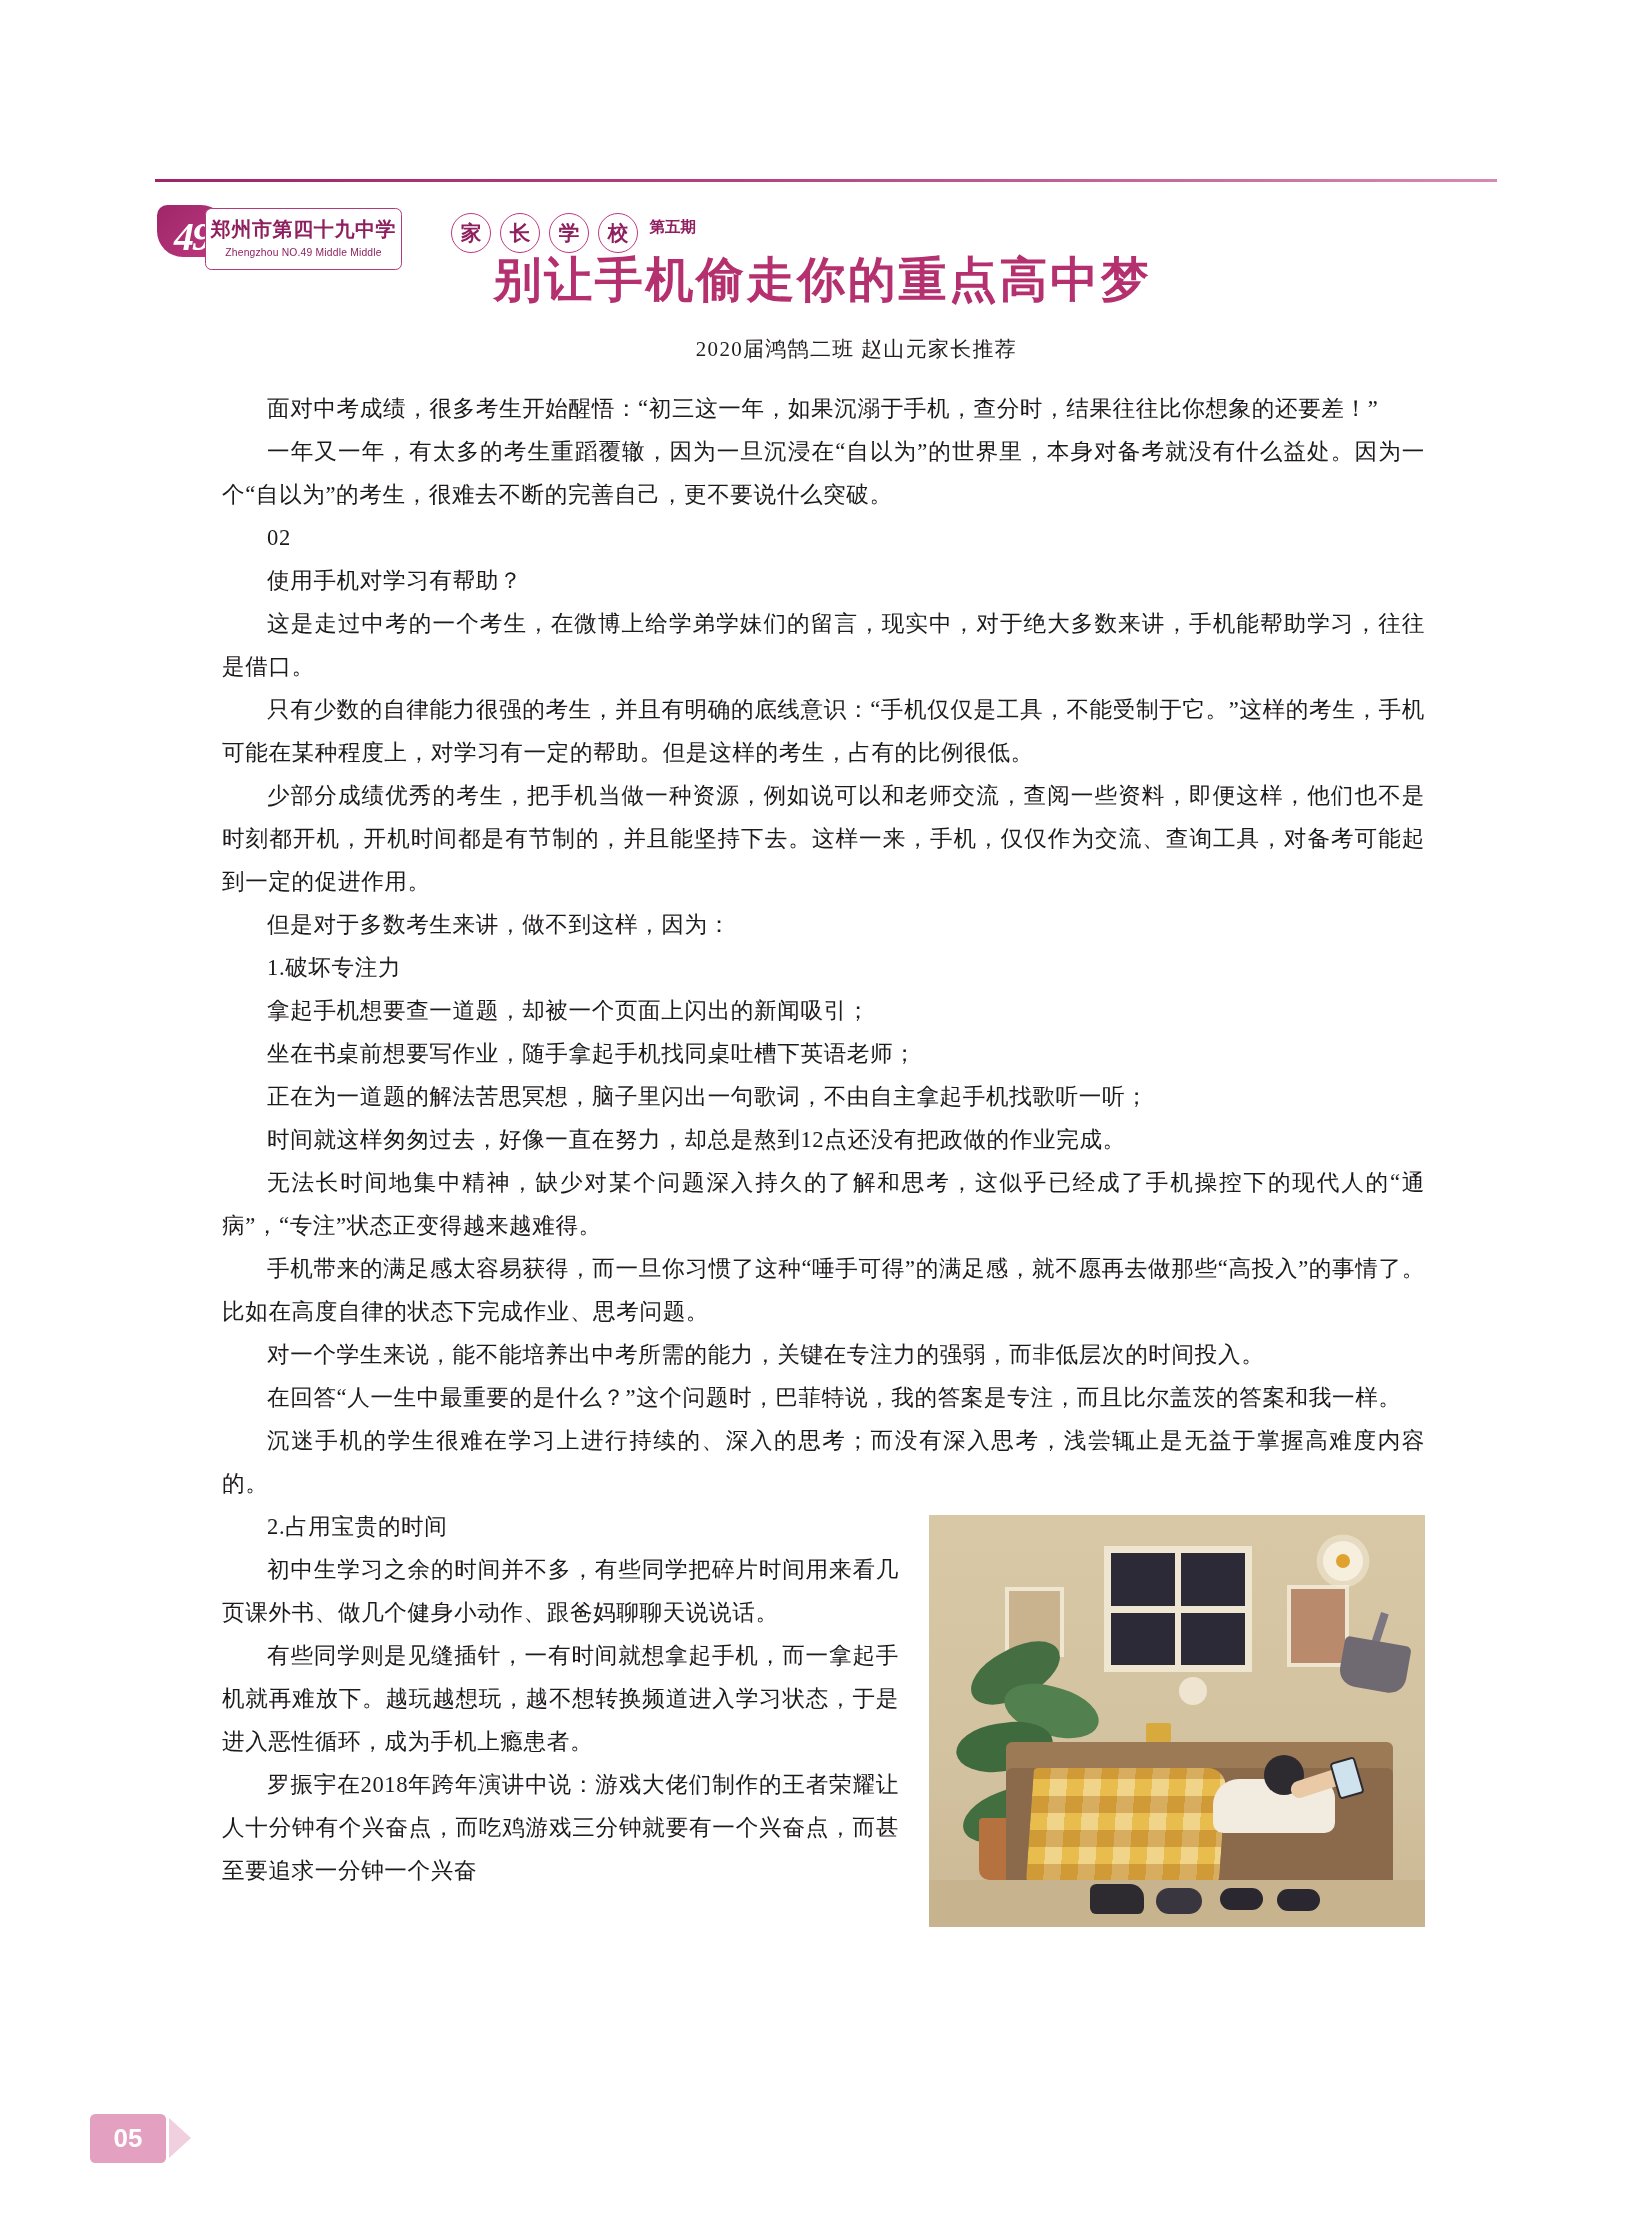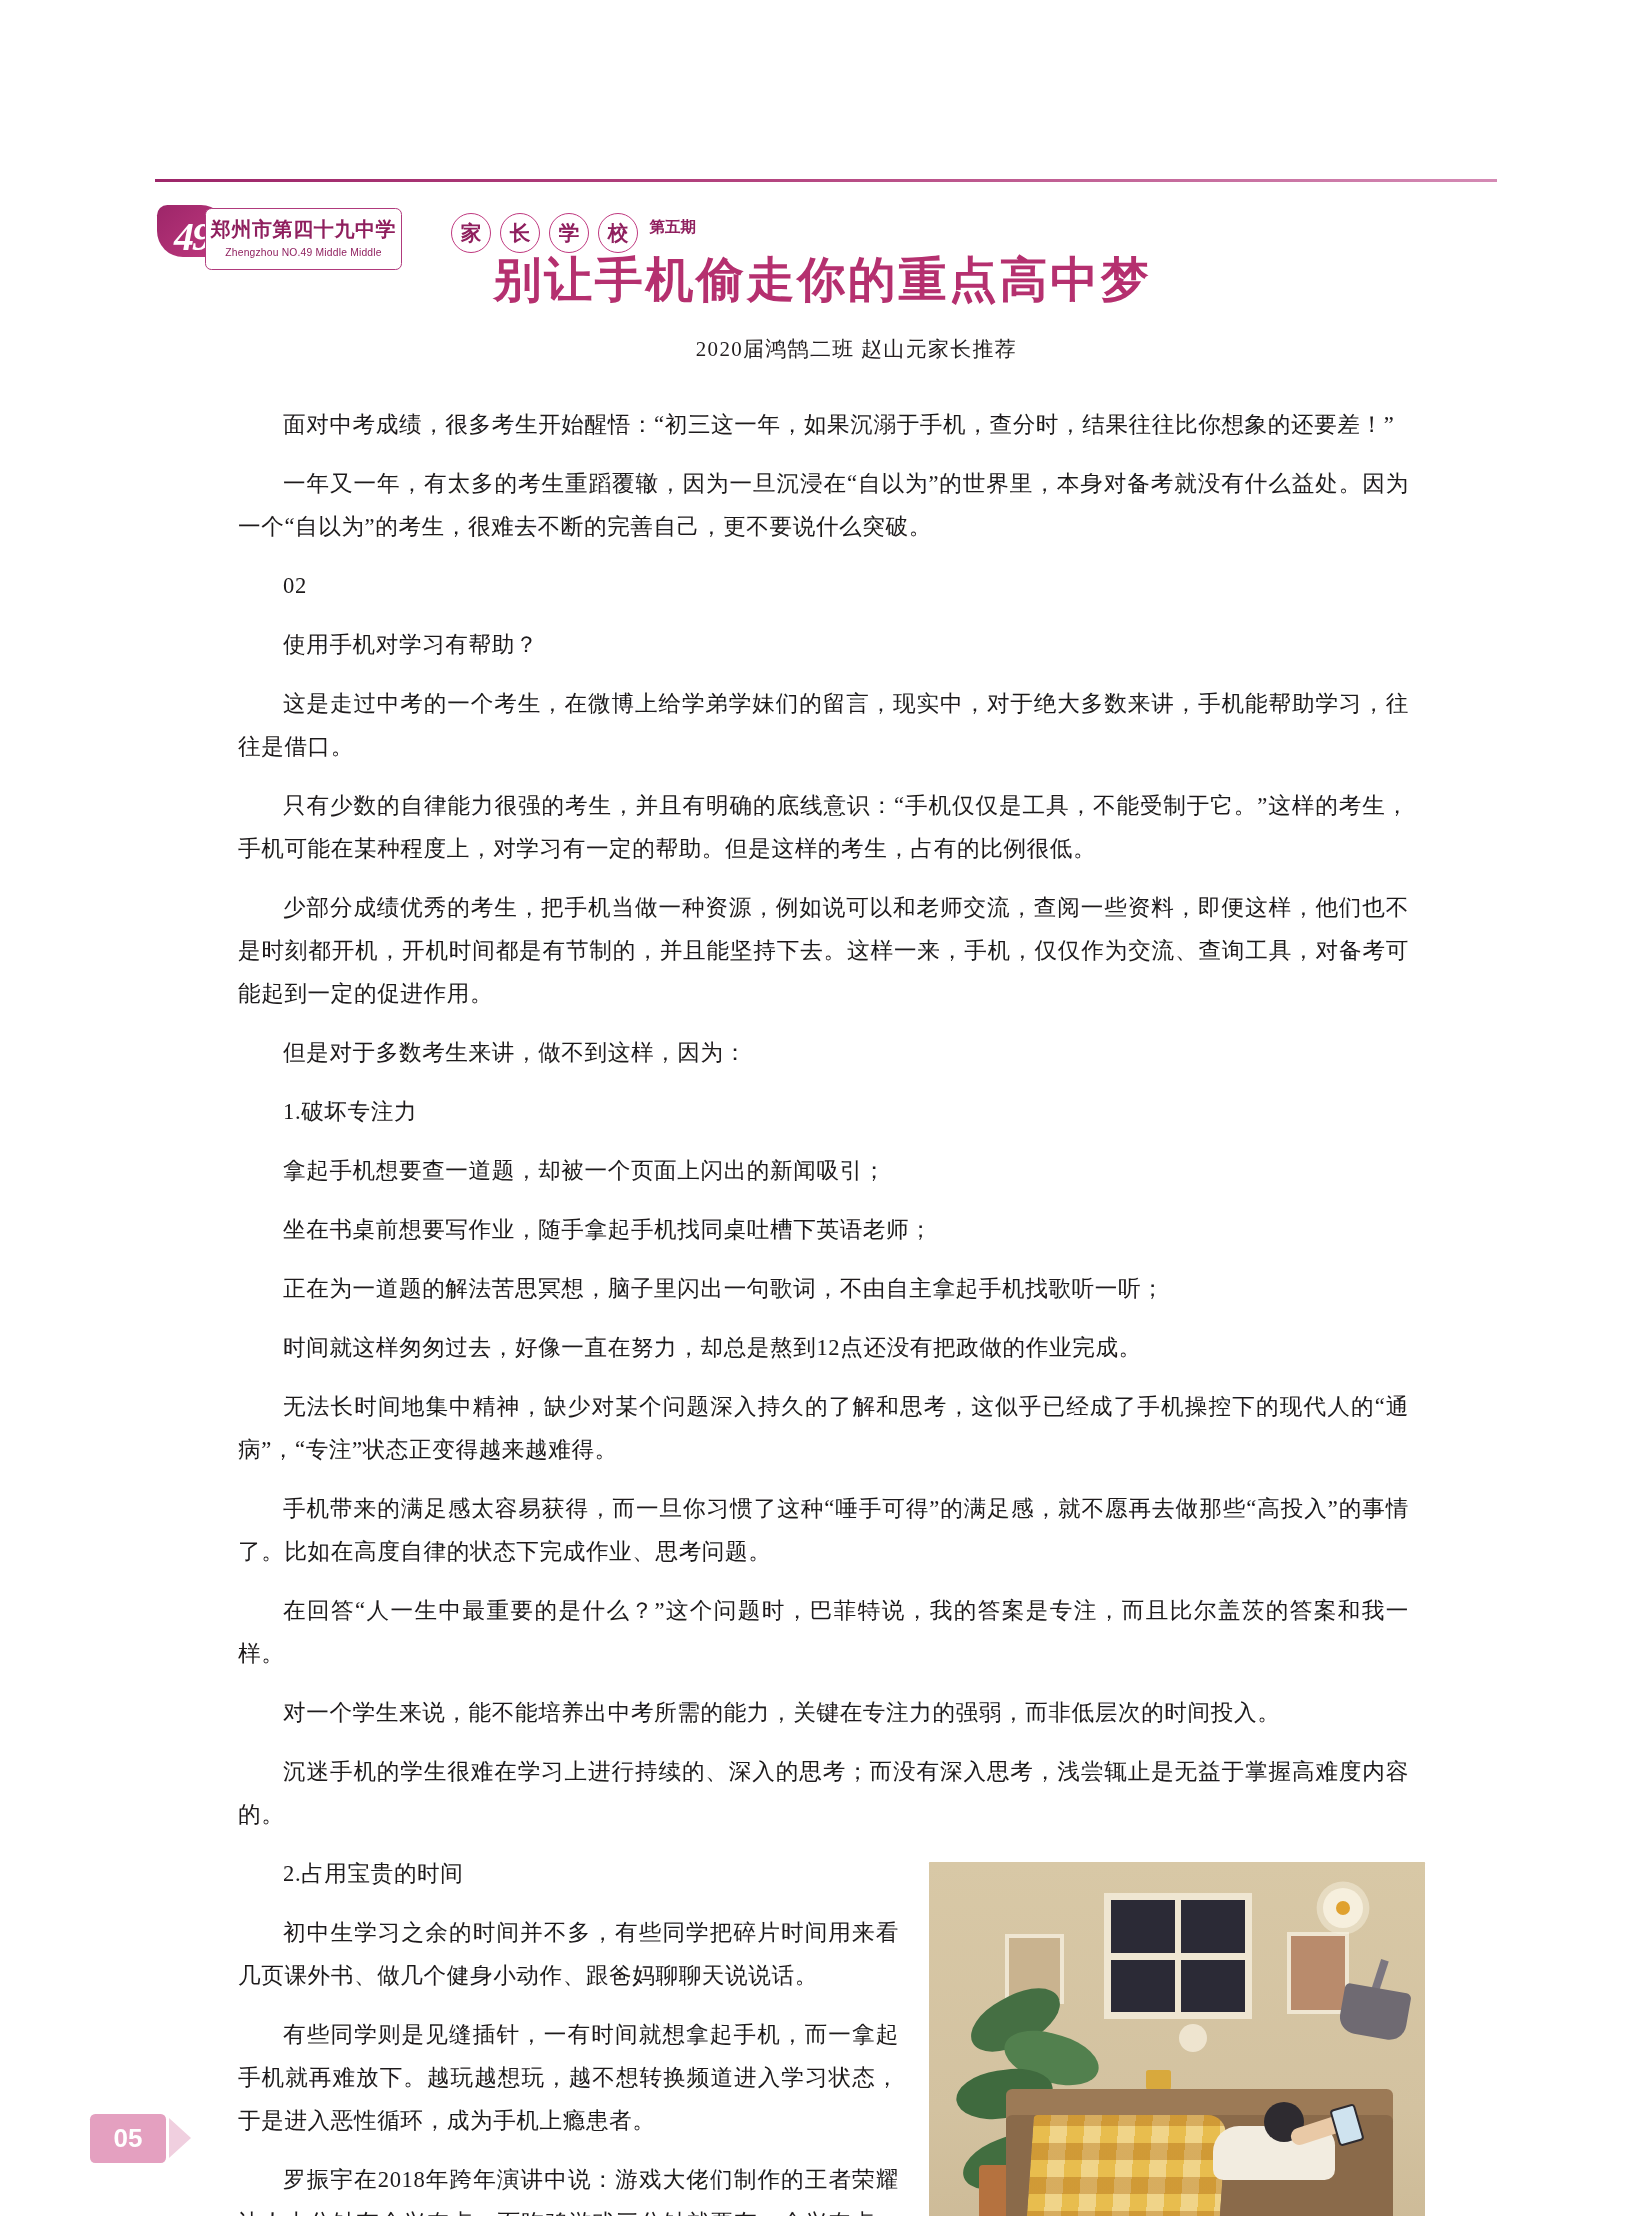--- a/index.html
+++ b/index.html
@@ -149,21 +149,21 @@
     left: 222px;
     top: 387px;
     width: 1203px;
     font-size: 22.6px;
     line-height: 43px;
     color: #1d1a1b;
     text-align: justify;
     letter-spacing: 0.6px;
   }
   .body-col p {
-    margin: 16px;
+    margin: 0;
   }
   .indent { text-indent: 45px; }
 
   
   .figure {
     float: right;
     width: 496px;
     height: 412px;
     margin: 10.3px 0 6.4px 30px;
     shape-margin: 6.4px;
@@ -355,22 +355,22 @@
     <p class="indent">只有少数的自律能力很强的考生，并且有明确的底线意识：“手机仅仅是工具，不能受制于它。”这样的考生，手机可能在某种程度上，对学习有一定的帮助。但是这样的考生，占有的比例很低。</p>
     <p class="indent">少部分成绩优秀的考生，把手机当做一种资源，例如说可以和老师交流，查阅一些资料，即便这样，他们也不是时刻都开机，开机时间都是有节制的，并且能坚持下去。这样一来，手机，仅仅作为交流、查询工具，对备考可能起到一定的促进作用。</p>
     <p class="indent">但是对于多数考生来讲，做不到这样，因为：</p>
     <p class="indent">1.破坏专注力</p>
     <p class="indent">拿起手机想要查一道题，却被一个页面上闪出的新闻吸引；</p>
     <p class="indent">坐在书桌前想要写作业，随手拿起手机找同桌吐槽下英语老师；</p>
     <p class="indent">正在为一道题的解法苦思冥想，脑子里闪出一句歌词，不由自主拿起手机找歌听一听；</p>
     <p class="indent">时间就这样匆匆过去，好像一直在努力，却总是熬到12点还没有把政做的作业完成。</p>
     <p class="indent">无法长时间地集中精神，缺少对某个问题深入持久的了解和思考，这似乎已经成了手机操控下的现代人的“通病”，“专注”状态正变得越来越难得。</p>
     <p class="indent">手机带来的满足感太容易获得，而一旦你习惯了这种“唾手可得”的满足感，就不愿再去做那些“高投入”的事情了。比如在高度自律的状态下完成作业、思考问题。</p>
+    <p class="indent">对一个学生来说，能不能培养出中考所需的能力，关键在专注力的强弱，而非低层次的时间投入。</p>
     <p class="indent">在回答“人一生中最重要的是什么？”这个问题时，巴菲特说，我的答案是专注，而且比尔盖茨的答案和我一样。</p>
-    <p class="indent">对一个学生来说，能不能培养出中考所需的能力，关键在专注力的强弱，而非低层次的时间投入。</p>
     <p class="indent">沉迷手机的学生很难在学习上进行持续的、深入的思考；而没有深入思考，浅尝辄止是无益于掌握高难度内容的。</p>
 
     <div class="figure">
       <div class="illustration">
         <div class="ill-wall"></div>
         <div class="ill-window"></div>
         <div class="ill-moon"></div>
         <div class="ill-frame-a"></div>
         <div class="ill-frame-b"></div>
         <div class="ill-flower"></div>

